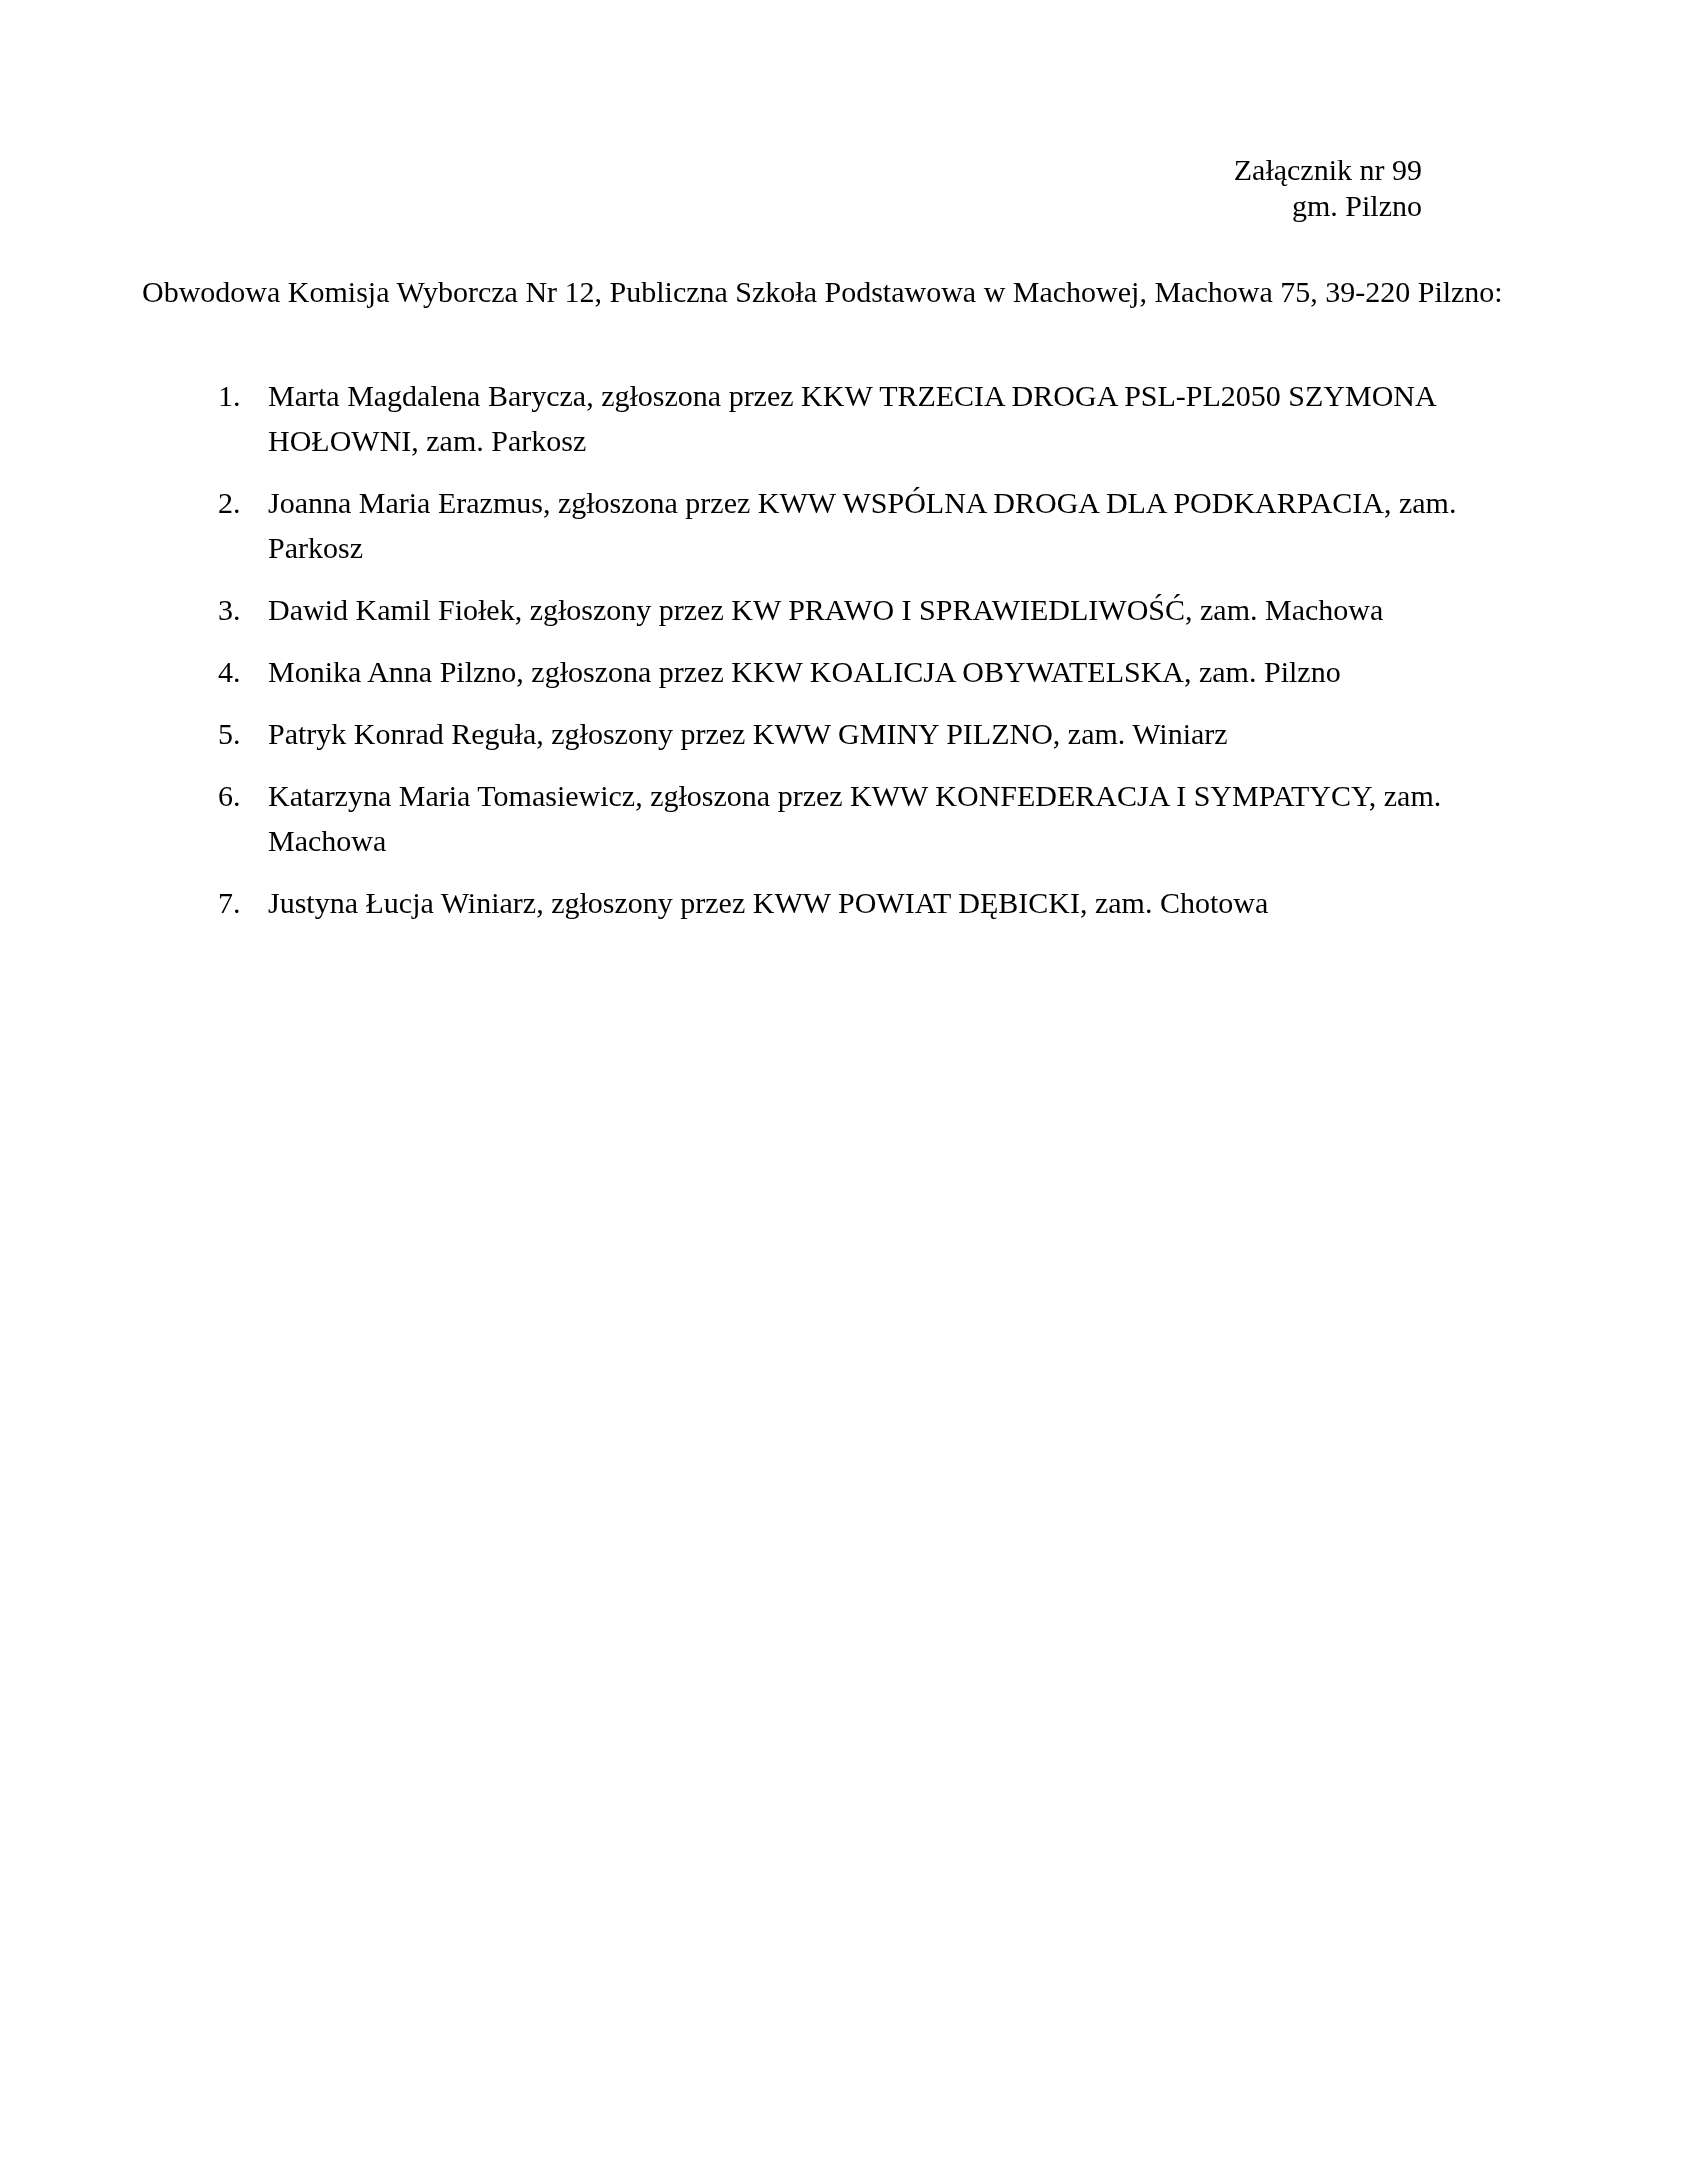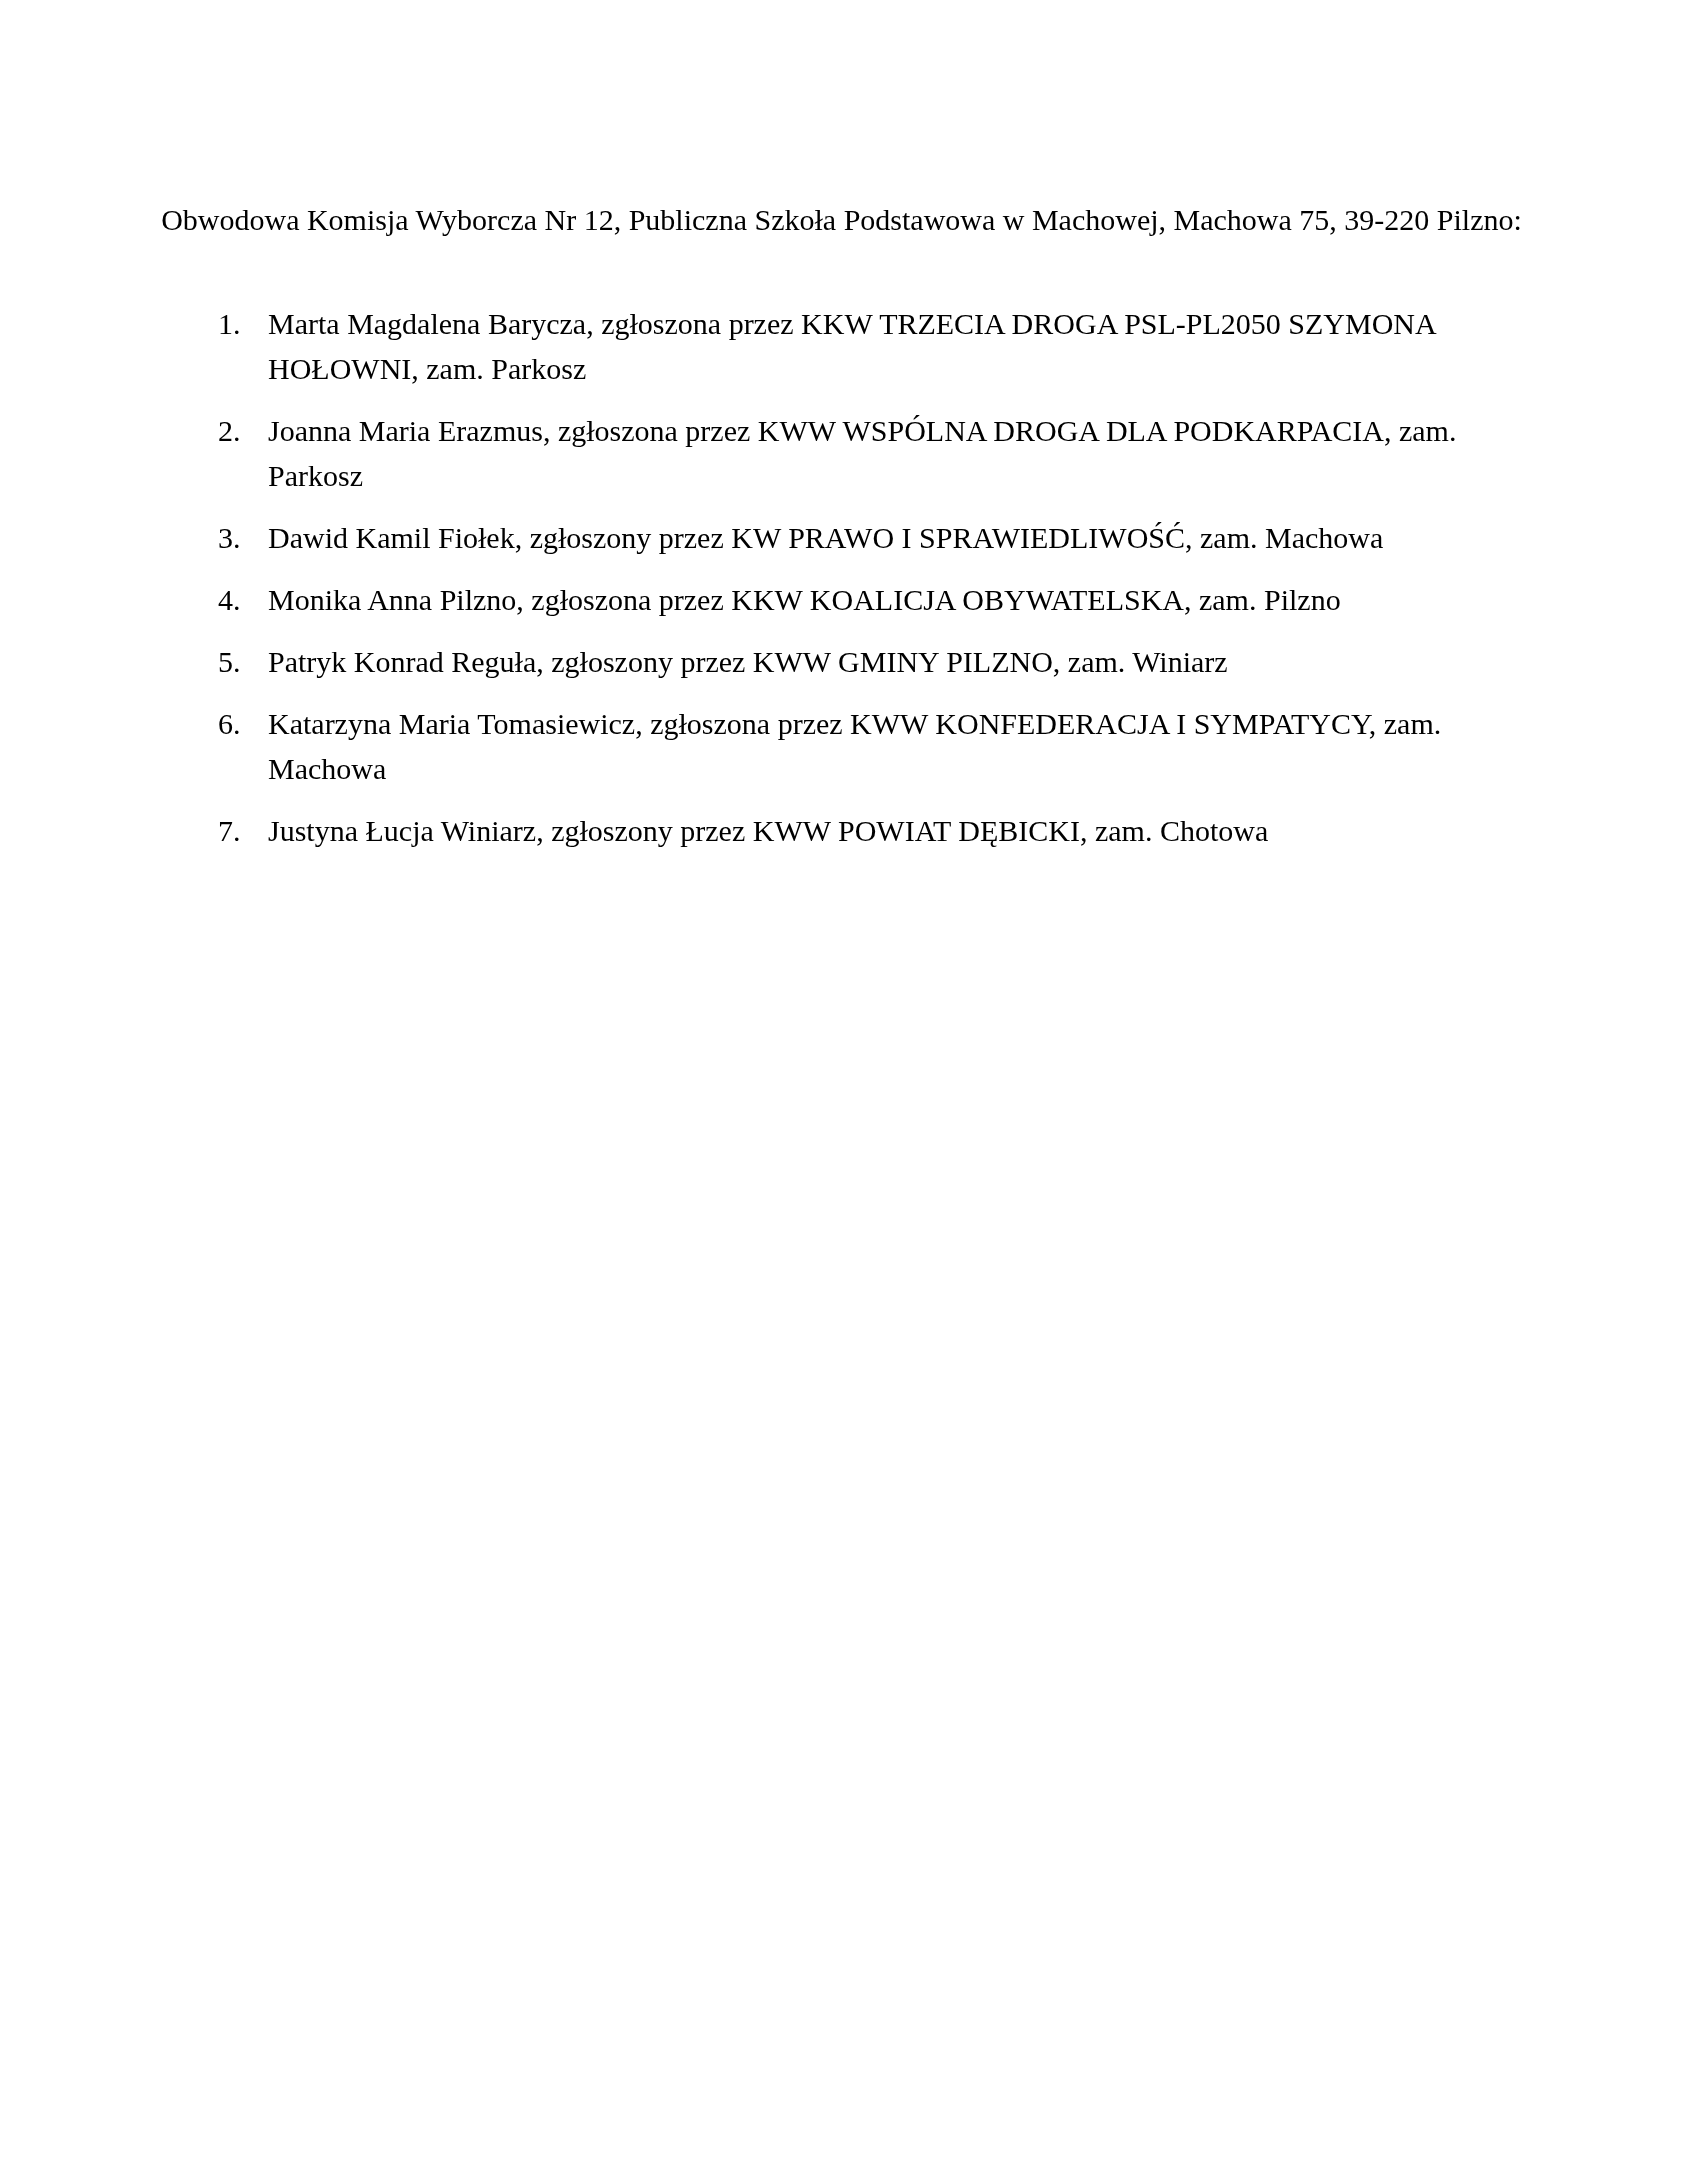--- a/index.html
+++ b/index.html
@@ -21,21 +21,20 @@
   }
   .header-block {
     text-align: right;
     margin-right: 119px;
     line-height: 1.2;
   }
   .intro {
     margin-top: 41px;
     line-height: 1.8;
     white-space: pre-line;
-    text-align: center;
   }
   ol.member-list {
     list-style: none;
     margin: 54px 0 0 0;
     padding: 0;
   }
   ol.member-list li {
     position: relative;
     padding-left: 126px;
     line-height: 1.5;
@@ -48,20 +47,24 @@
   }
   .member-name {
     font-weight: normal;
   }
 </style>
 </head>
 <body>
 
 <div class="page">
 
+  <div class="header-block">
+    <div>Załącznik nr 99</div>
+    <div>gm. Pilzno</div>
+  </div>
 
   <p class="intro">Obwodowa Komisja Wyborcza Nr 12, Publiczna Szkoła Podstawowa w Machowej, Machowa 75, 39-220 Pilzno:</p>
 
   <ol class="member-list" id="member-list">
       <li><span class="num">1.</span><span class="member-name">Marta Magdalena Barycza</span><span>, zgłoszona przez KKW TRZECIA DROGA PSL-PL2050 SZYMONA HOŁOWNI, zam. Parkosz</span></li>
       <li><span class="num">2.</span><span class="member-name">Joanna Maria Erazmus</span><span>, zgłoszona przez KWW WSPÓLNA DROGA DLA PODKARPACIA, zam. Parkosz</span></li>
       <li><span class="num">3.</span><span class="member-name">Dawid Kamil Fiołek</span><span>, zgłoszony przez KW PRAWO I SPRAWIEDLIWOŚĆ, zam. Machowa</span></li>
       <li><span class="num">4.</span><span class="member-name">Monika Anna Pilzno</span><span>, zgłoszona przez KKW KOALICJA OBYWATELSKA, zam. Pilzno</span></li>
       <li><span class="num">5.</span><span class="member-name">Patryk Konrad Reguła</span><span>, zgłoszony przez KWW GMINY PILZNO, zam. Winiarz</span></li>
       <li><span class="num">6.</span><span class="member-name">Katarzyna Maria Tomasiewicz</span><span>, zgłoszona przez KWW KONFEDERACJA I SYMPATYCY, zam. Machowa</span></li>

